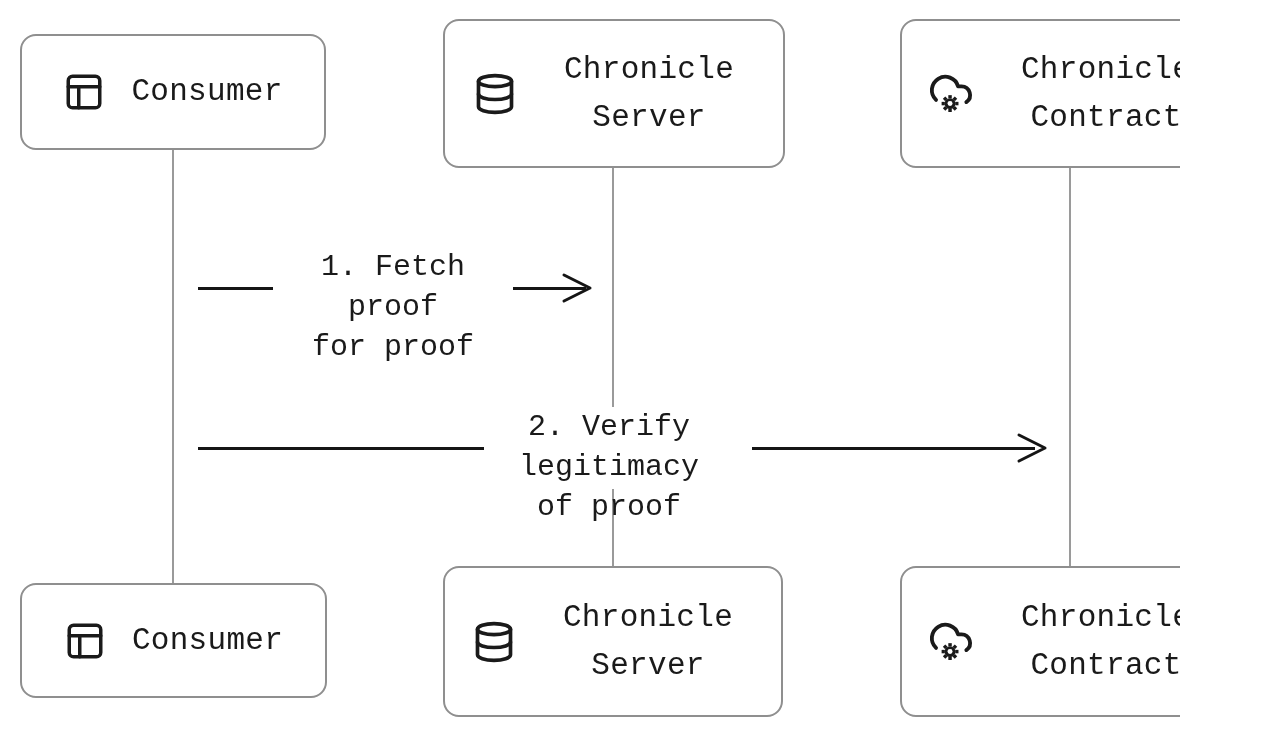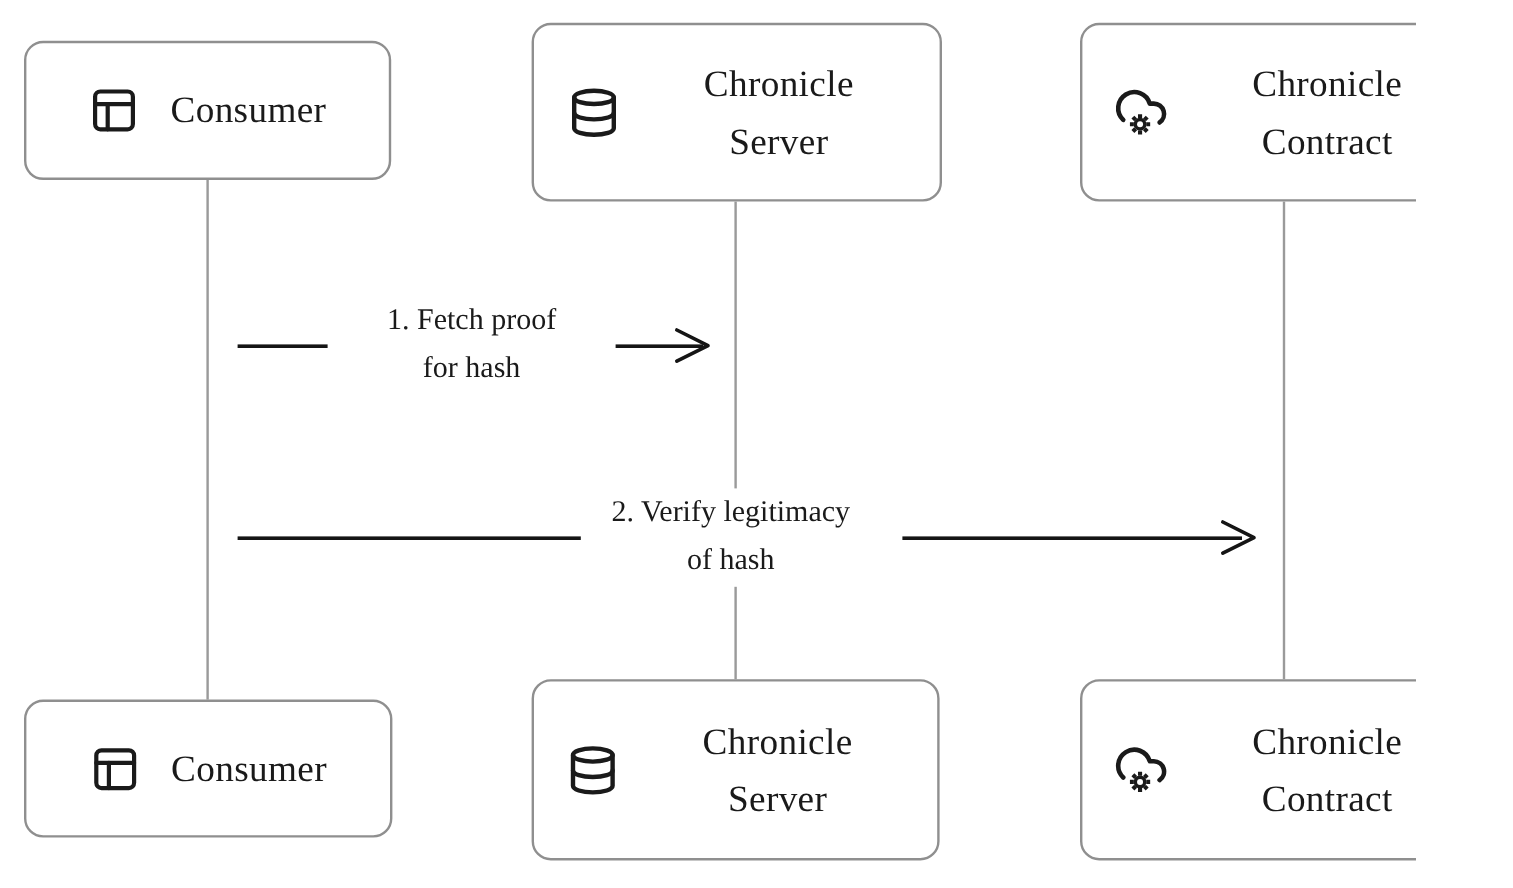--- a/index.html
+++ b/index.html
@@ -1,21 +1,21 @@
 <!DOCTYPE html>
 <html><head>
 <meta charset="utf-8">
 <style>
   html, body { margin: 0; padding: 0; background: #ffffff; }
   .canvas {
     position: relative;
     width: 1180px;
     height: 740px;
     background: var(--bg, #ffffff);
-    font-family: Liberation Serif, serif;
+    font-family: Liberation Mono, monospace;
     color: var(--text, #1a1a1a);
     overflow: hidden;
   }
 
   
   .pbox {
     position: absolute;
     box-sizing: border-box;
     background: #ffffff;
     border: 2px solid var(--box-border, #8f8f8f);
@@ -67,21 +67,21 @@
   .a2-s2 { left: 752px; top: 447px; width: 283px; }
 
   .arrowhead { position: absolute; z-index: 2; color: var(--arrow, #151515); }
   .a1-head { left: 561px; top: 272px; }
   .a2-head { left: 1016px; top: 432px; }
 
   .msg-label {
     position: absolute;
     background: #ffffff;
     text-align: center;
-    font-size: 25px;
+    font-size: 30px;
     line-height: 40px;
     z-index: 3;
     color: var(--text, #1a1a1a);
   }
   .m1-label { left: 273px; top: 247px; width: 240px; height: 82px; }
   .m2-label { left: 484px; top: 407px; width: 250px; height: 82px; }
 </style>
 </head>
 <body>
 
@@ -136,33 +136,33 @@
 
   <div class="shaft a1-s1"></div>
   <div class="shaft a1-s2"></div>
   <span class="arrowhead a1-head">
     <svg width="32" height="32" viewBox="0 0 32 32" fill="none" stroke="currentColor" stroke-width="3" stroke-linecap="round" stroke-linejoin="round">
       <path d="M3 3 L29 16 L3 29"></path>
     </svg>
   </span>
   <div class="msg-label m1-label">
     <div>1. Fetch proof</div>
-    <div>for hash</div>
+    <div>for proof</div>
   </div>
 
   <div class="shaft a2-s1"></div>
   <div class="shaft a2-s2"></div>
   <span class="arrowhead a2-head">
     <svg width="32" height="32" viewBox="0 0 32 32" fill="none" stroke="currentColor" stroke-width="3" stroke-linecap="round" stroke-linejoin="round">
       <path d="M3 3 L29 16 L3 29"></path>
     </svg>
   </span>
   <div class="msg-label m2-label">
     <div>2. Verify legitimacy</div>
-    <div>of hash</div>
+    <div>of proof</div>
   </div>
 
   <div class="pbox b-consumer-bot">
     <span class="icon">
       <svg width="42" height="42" viewBox="0 0 24 24" fill="none" stroke="currentColor" stroke-width="2" stroke-linecap="round" stroke-linejoin="round">
         <rect x="3" y="3" width="18" height="18" rx="2.5"></rect>
         <path d="M3 9h18"></path>
           <path d="M9 21V9"></path>
       </svg>
     </span>

